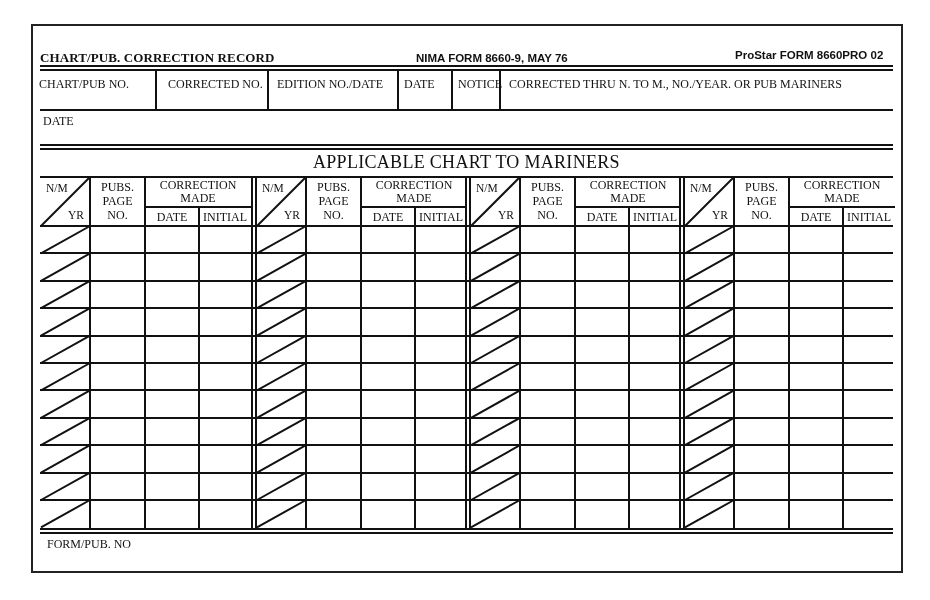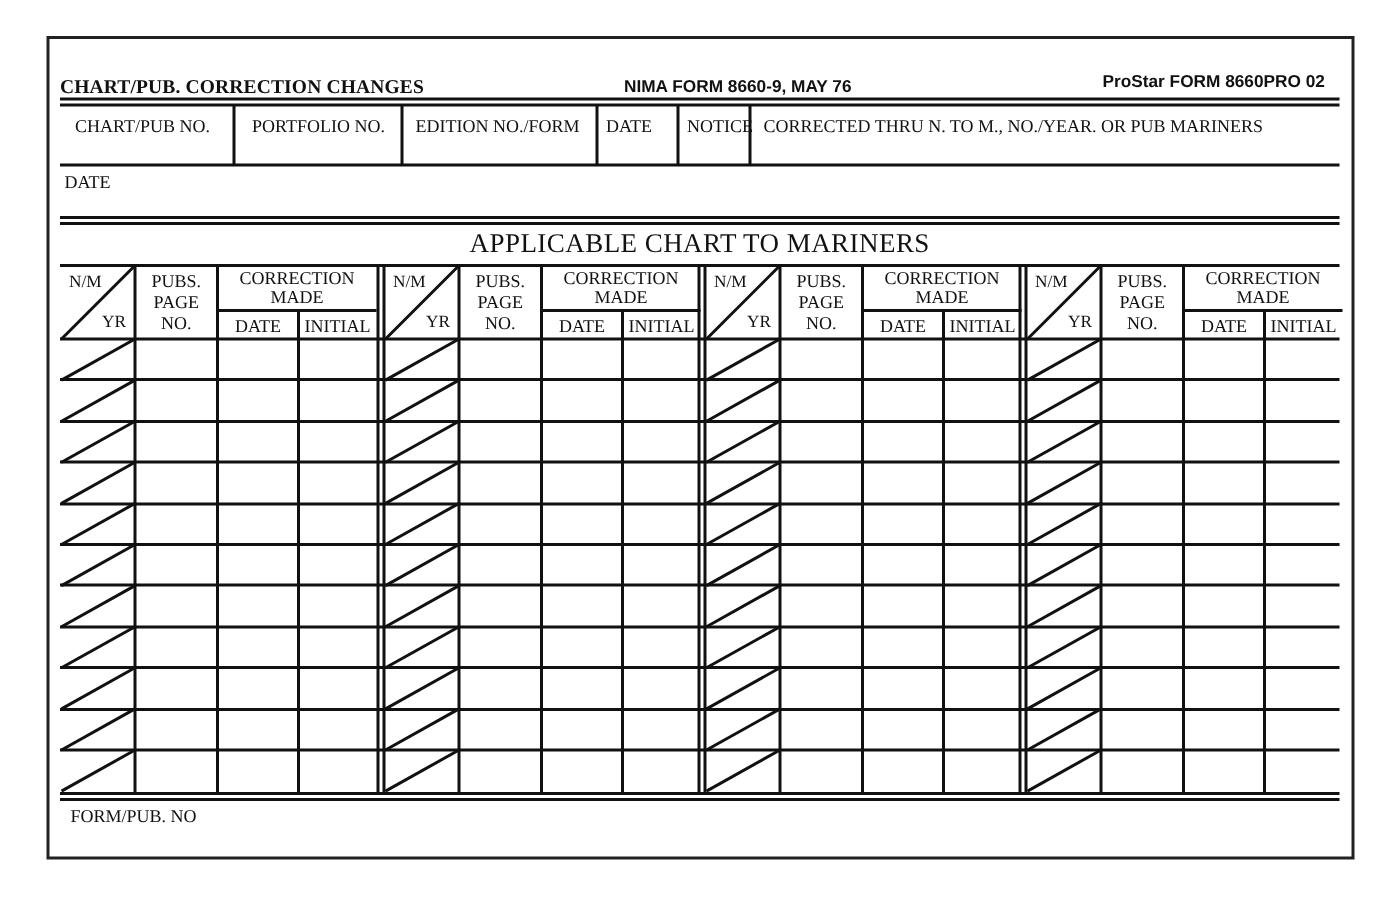--- a/index.html
+++ b/index.html
@@ -17,35 +17,35 @@
   .colhdr { font-size: 12px; text-align: center; line-height: 14px; position: absolute; }
   .nm { font-size: 11.5px; position: absolute; }
   .field { position: absolute; background: transparent; border: none; outline: none; }
   svg.diag { position: absolute; overflow: visible; }
 </style>
 </head>
 <body>
 
 <div class="frame"></div>
 
-<div class="abs title-main" style="left:40px; top:50px;">CHART/PUB. CORRECTION CHANGES</div>
+<div class="abs title-main" style="left:40px; top:50px;">CHART/PUB. CORRECTION RECORD</div>
 <div class="abs sans-bold" style="left:416px; top:52px;">NIMA FORM 8660-9, MAY 76</div>
 <div class="abs sans-bold" style="left:735px; top:49px;">ProStar FORM 8660PRO 02</div>
 
 <div class="hline" style="left:40px; top:65px; width:853px; height:2px;"></div>
 <div class="hline" style="left:40px; top:69px; width:853px; height:1.5px;"></div>
 
 <div id="hdr-row">
-    <div class="abs hdr-label" style="left: 50px; top: 77px;">CHART/PUB NO.</div>
+    <div class="abs hdr-label" style="left: 39px; top: 77px;">CHART/PUB NO.</div>
     <input class="field" value="" style="left: 43px; top: 92px; width: 108px; height: 15px;">
     <div class="vline" style="left: 155px; top: 70px; height: 40px;"></div>
-    <div class="abs hdr-label" style="left: 168px; top: 77px;">PORTFOLIO NO.</div>
+    <div class="abs hdr-label" style="left: 168px; top: 77px;">CORRECTED NO.</div>
     <input class="field" value="" style="left: 159px; top: 92px; width: 104px; height: 15px;">
     <div class="vline" style="left: 267px; top: 70px; height: 40px;"></div>
-    <div class="abs hdr-label" style="left: 277px; top: 77px;">EDITION NO./FORM</div>
+    <div class="abs hdr-label" style="left: 277px; top: 77px;">EDITION NO./DATE</div>
     <input class="field" value="" style="left: 271px; top: 92px; width: 122px; height: 15px;">
     <div class="vline" style="left: 397px; top: 70px; height: 40px;"></div>
     <div class="abs hdr-label" style="left: 404px; top: 77px;">DATE</div>
     <input class="field" value="" style="left: 401px; top: 92px; width: 46px; height: 15px;">
     <div class="vline" style="left: 451px; top: 70px; height: 40px;"></div>
     <div class="abs hdr-label" style="left: 458px; top: 77px;">NOTICE</div>
     <input class="field" value="" style="left: 455px; top: 92px; width: 40px; height: 15px;">
     <div class="vline" style="left: 499px; top: 70px; height: 40px;"></div>
     <div class="abs hdr-label" style="left: 509px; top: 77px;">CORRECTED THRU  N. TO M., NO./YEAR.  OR PUB MARINERS</div>
     <input class="field" value="" style="left: 503px; top: 92px; width: 385px; height: 15px;">

